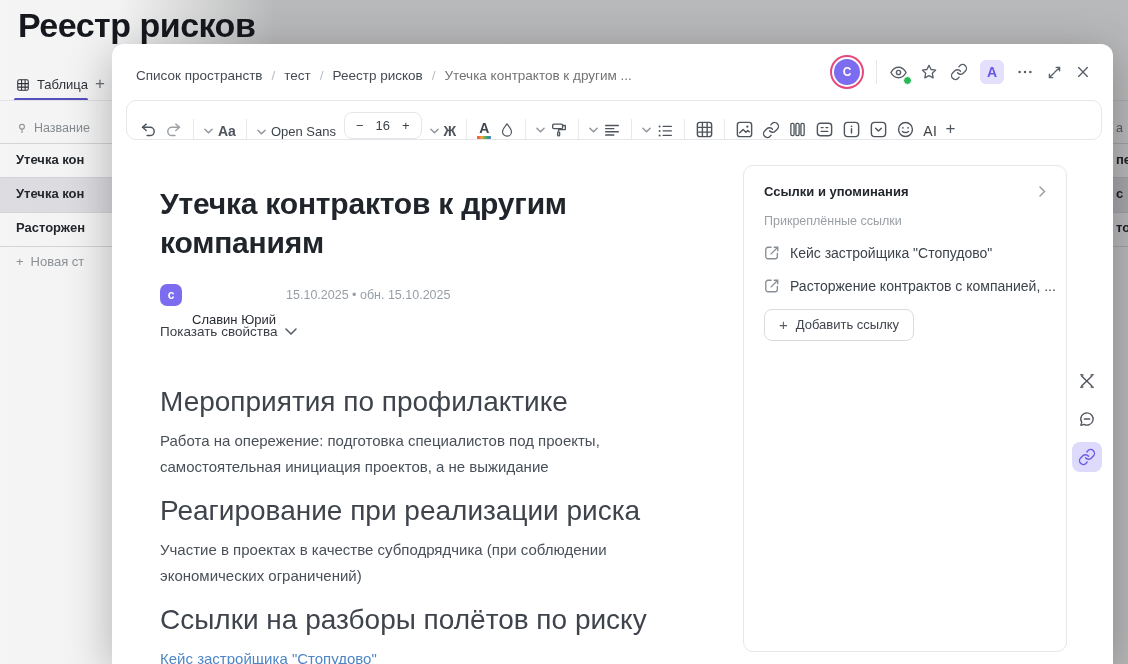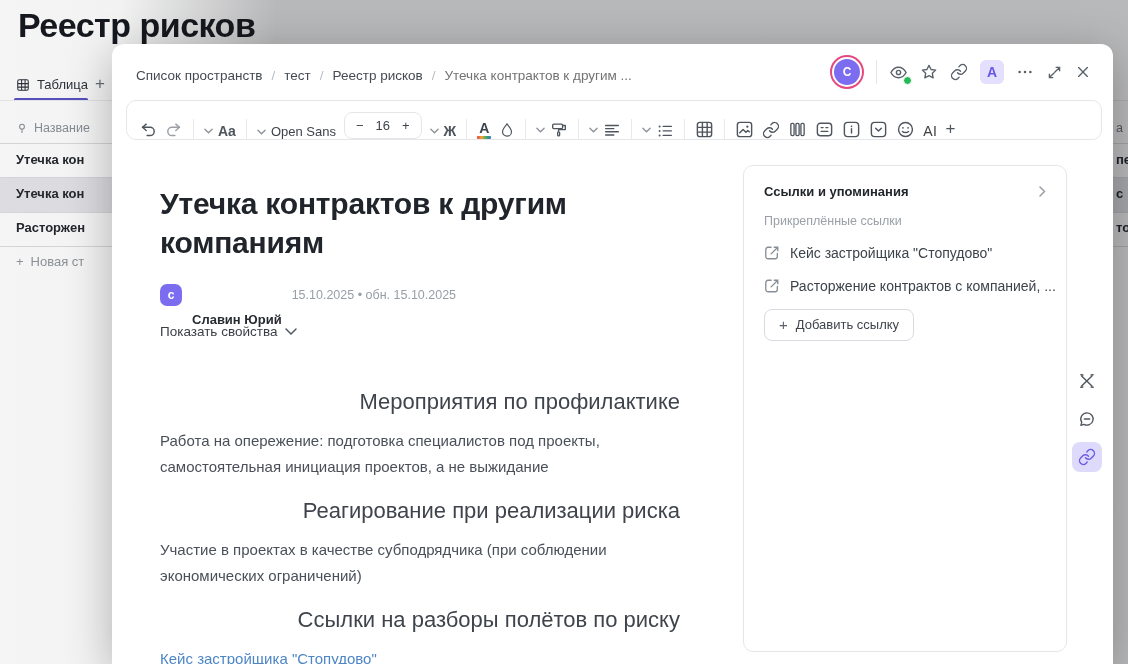--- a/index.html
+++ b/index.html
@@ -55,26 +55,26 @@
   .rainbow { width:14px; height:3px; border-radius:1px; background:linear-gradient(90deg,#e04343,#f2a33c,#3fae58,#3b6fe0); }
   .ai-txt { font-size:14px; color:#404040; letter-spacing:0.5px; }
   .plus-txt { font-size:17px; color:#4e555d; }
 
   
   .doc { position:absolute; left:48px; top:140px; width:520px; }
   .doc-title { font-size:30px; line-height:39px; font-weight:700; color:#20242b; letter-spacing:-0.2px; margin-bottom:22px; }
   .author-row { display:flex; align-items:center; gap:10px; height:22px; margin-bottom:16px; }
   .author-ava { width:22px; height:22px; border-radius:7px; background:#7b6cf0; color:#fff; font-size:12px; font-weight:700;
     display:flex; align-items:center; justify-content:center; }
-  .author-name { font-size:13px; font-weight:700; color:#272b31;margin-top:48px; }
+  .author-name { font-size:13px; font-weight:400; color:#272b31;margin-top:48px; }
   .author-dates { font-size:12.5px; color:#989ea6; }
   .show-props { display:inline-flex; align-items:center; gap:8px; font-size:13.5px; color:#3a3f46; margin-bottom:32px; cursor:pointer; }
   .sec { margin-top:16px; }
   .sec:first-of-type { margin-top:0; }
-  .sec h2 { font-size:22px; font-weight:400; color:#3f444c; line-height:29px; margin-bottom:12px;text-align:right; }
+  .sec h2 { font-size:28px; font-weight:400; color:#3f444c; line-height:29px; margin-bottom:12px; }
   .sec p { font-size:15px; line-height:26px; color:#4a5059; }
   .doc-link { font-size:15px; line-height:26px; color:#4d86c5; cursor:pointer; }
 
   
   .links-panel { position:absolute; left:623px; top:121px; width:324px; height:487px; border:1px solid #e4e6e9; border-radius:10px; padding:18px 20px;margin-left:8px; }
   .lp-head { display:flex; align-items:center; justify-content:space-between; }
   .lp-title { font-size:13px; font-weight:700; color:#22262c; }
   .lp-sub { margin-top:15px; font-size:12.5px; color:#9aa0a6; }
   .lp-item { margin-top:17px; display:flex; align-items:center; gap:10px; font-size:14px; color:#3d434b; white-space:nowrap; cursor:pointer; }
   .lp-item .lic { color:#878d95; flex:none; }

